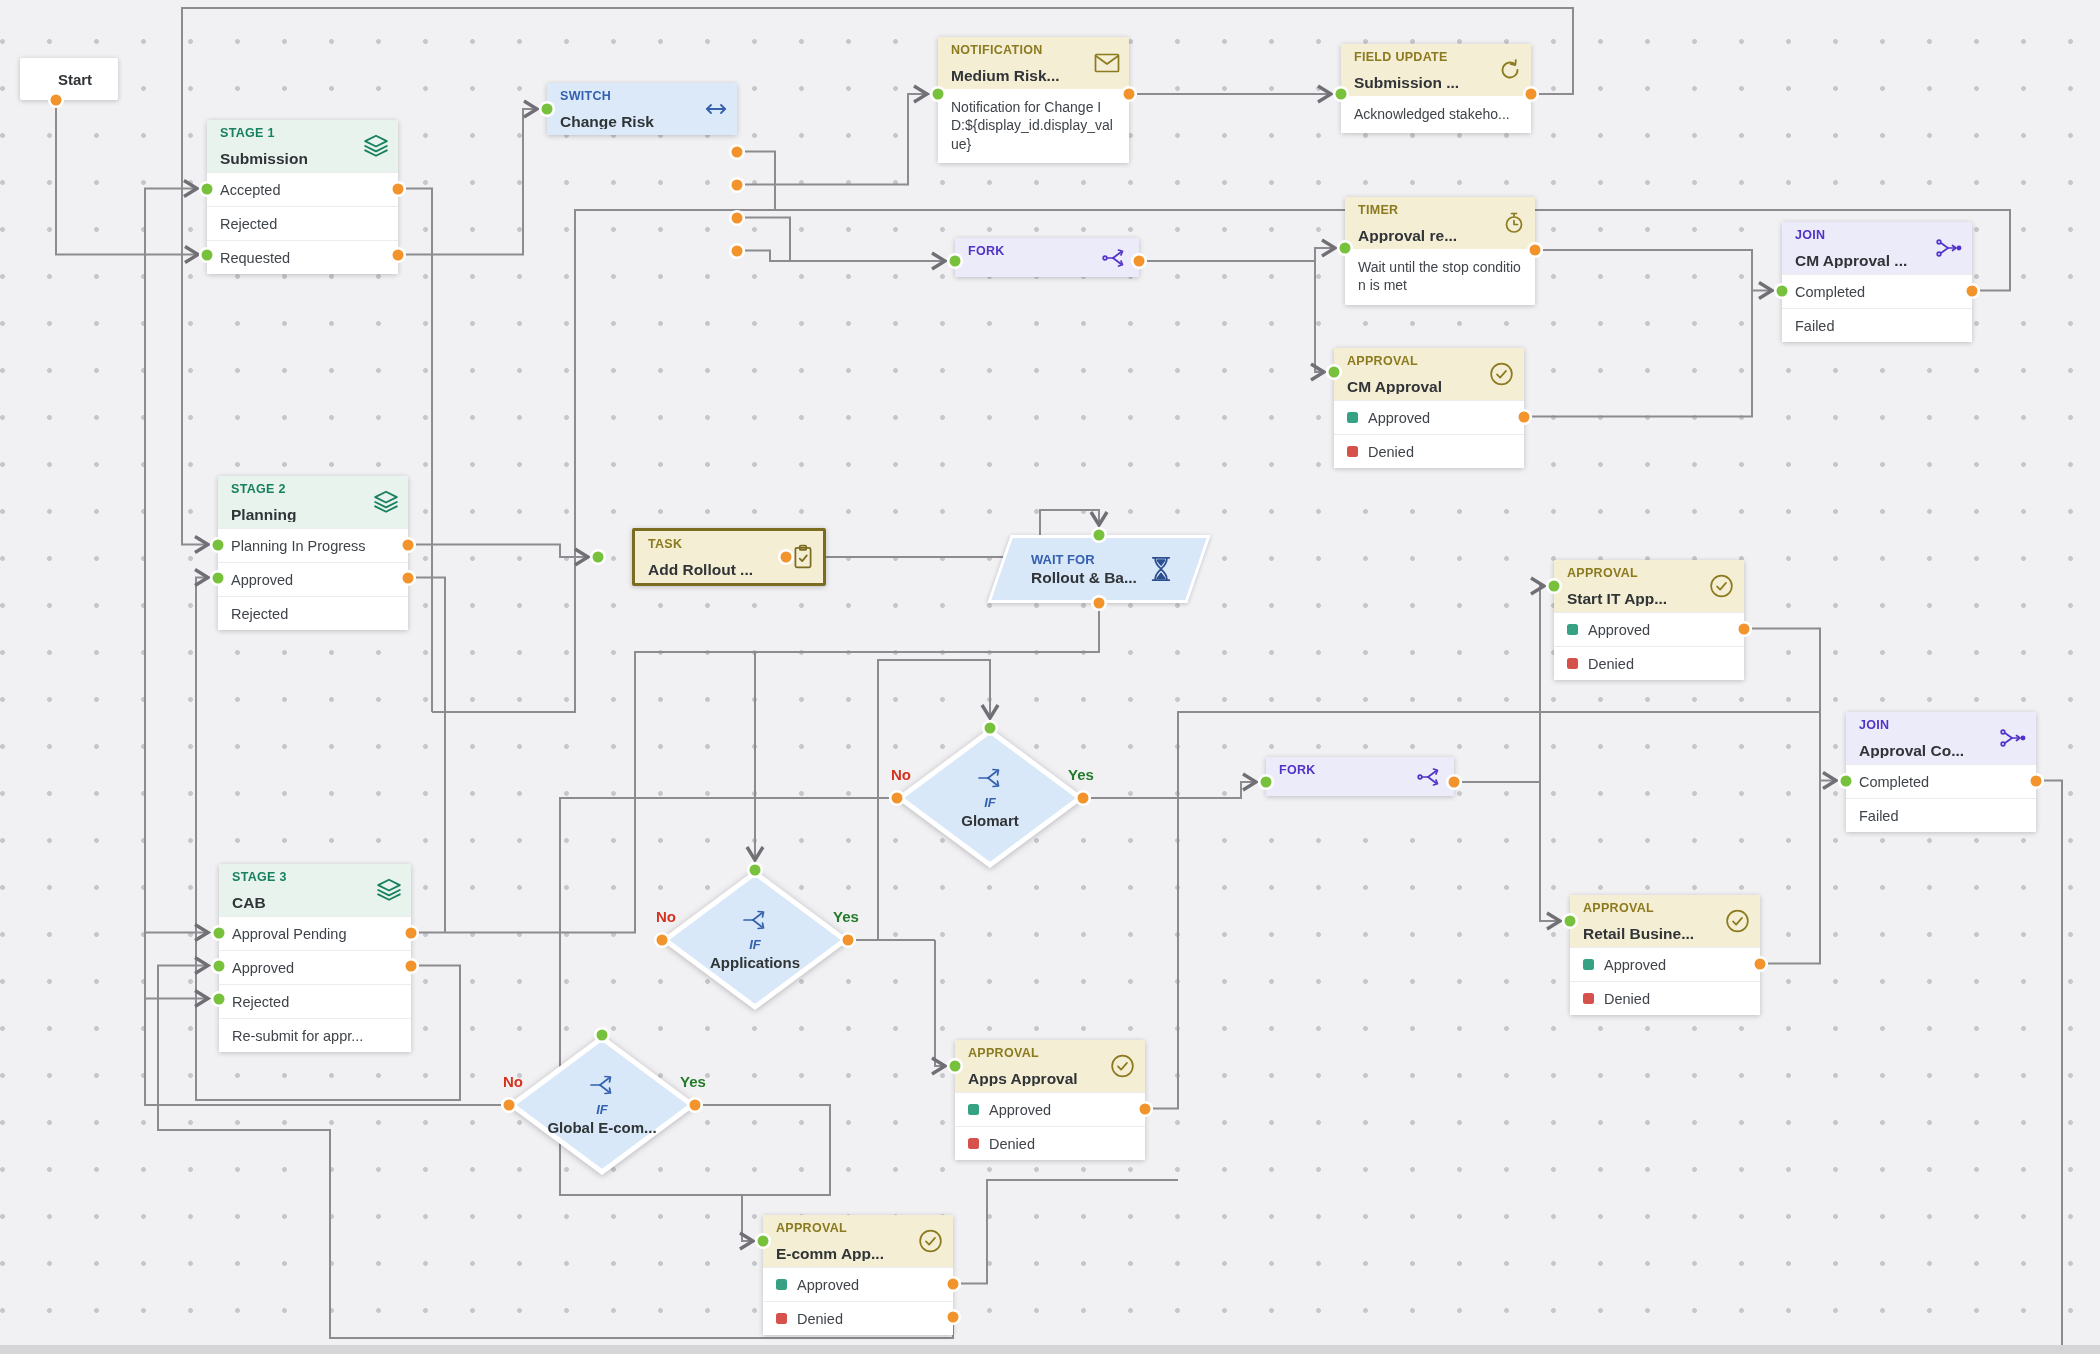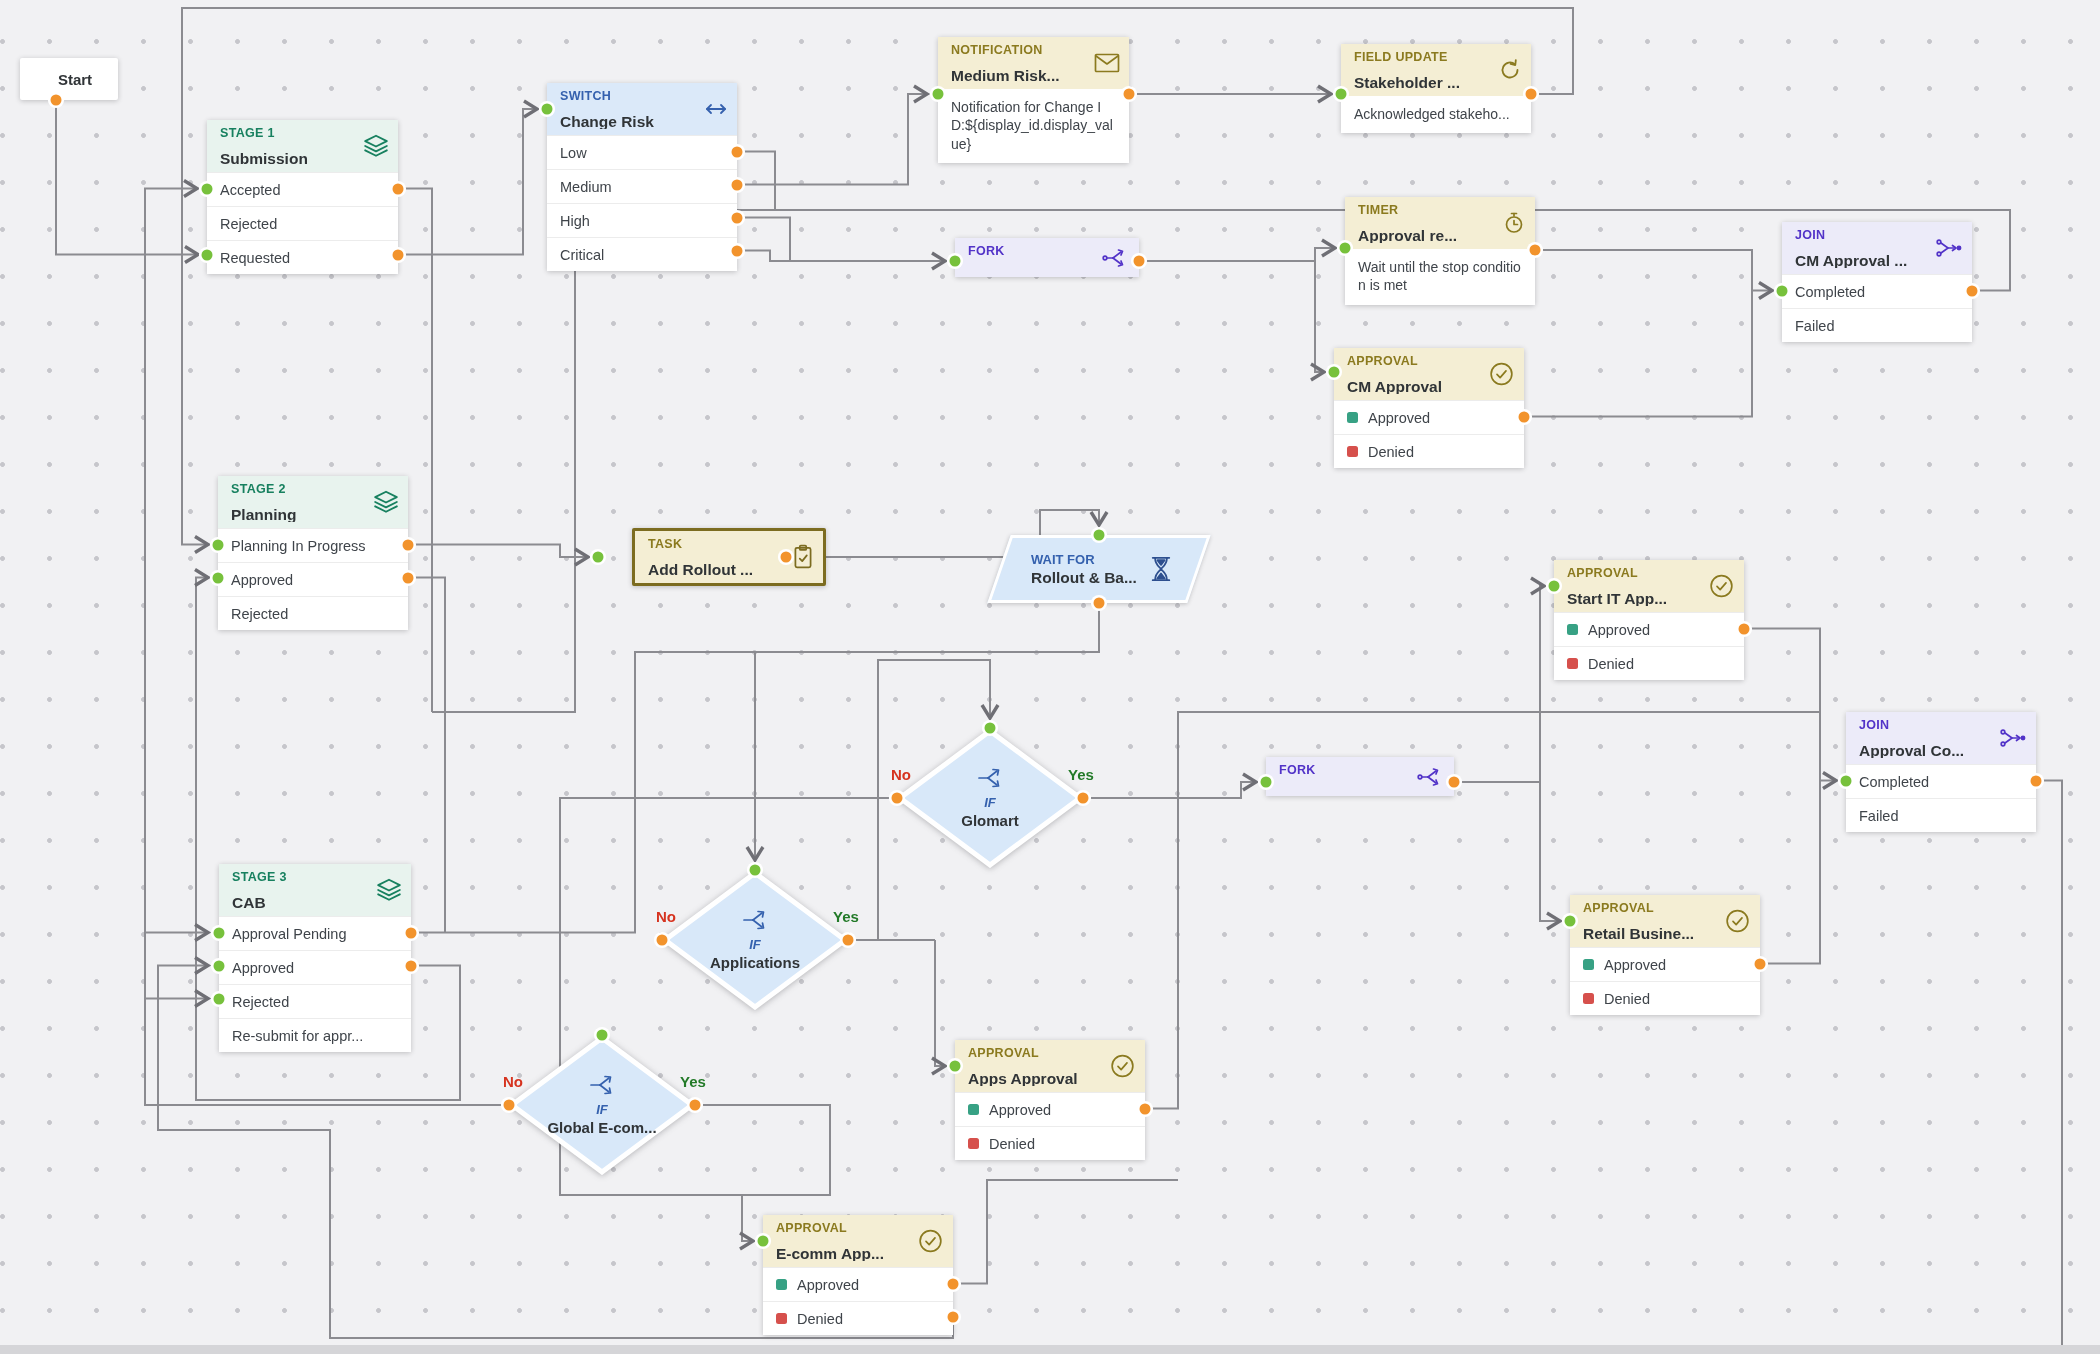--- a/index.html
+++ b/index.html
@@ -122,50 +122,36 @@
       <div class="node p-blue " style="left: 547px; top: 83px; width: 190px;">
         <div class="hdr">
           <div class="lbl">SWITCH</div>
           <div class="ttl">Change Risk</div>
           <span class="ico"><svg width="24" height="24" viewBox="0 0 24 24" fill="none" stroke-linecap="round" stroke-linejoin="round" stroke="#3561ae" stroke-width="1.8">
               <path d="M7 8 L3 12 7 16"></path>
               <path d="M3 12 H21"></path>
               <path d="M17 8 L21 12 17 16"></path>
             </svg></span>
         </div>
-        <div class="rows">
-          <div class="row">
-            <span>Low</span>
-          </div>
-          <div class="row">
-            <span>Medium</span>
-          </div>
-          <div class="row">
-            <span>High</span>
-          </div>
-          <div class="row">
-            <span>Critical</span>
-          </div>
-        </div>
       </div>
       <div class="node p-gold " style="left: 938px; top: 37px; width: 191px;">
         <div class="hdr">
           <div class="lbl">NOTIFICATION</div>
           <div class="ttl">Medium Risk...</div>
           <span class="ico"><svg width="26" height="20" viewBox="0 0 26 20" fill="none" stroke-linecap="round" stroke-linejoin="round" stroke="#8b7a1f" stroke-width="1.7">
               <rect x="1.5" y="1.5" width="23" height="17" rx="1"></rect>
               <path d="M2 3 L13 11 24 3"></path>
             </svg></span>
         </div>
         <div class="body-text">Notification for Change ID:${display_id.display_value}</div>
       </div>
       <div class="node p-gold " style="left: 1341px; top: 44px; width: 190px;">
         <div class="hdr">
           <div class="lbl">FIELD UPDATE</div>
-          <div class="ttl">Stakeholder ...</div>
+          <div class="ttl">Submission ...</div>
           <span class="ico"><svg width="24" height="24" viewBox="0 0 24 24" fill="none" stroke-linecap="round" stroke-linejoin="round" stroke="#8b7a1f" stroke-width="1.8">
               <path d="M19.5 12 a7.5 7.5 0 1 1 -2.5 -5.6"></path>
               <path d="M17.8 2.2 L17.3 7 12.6 5.9"></path>
             </svg></span>
         </div>
         <div class="body-text">Acknowledged stakeho...</div>
       </div>
       <div class="node p-gold " style="left: 1345px; top: 197px; width: 190px;">
         <div class="hdr">
           <div class="lbl">TIMER</div>

